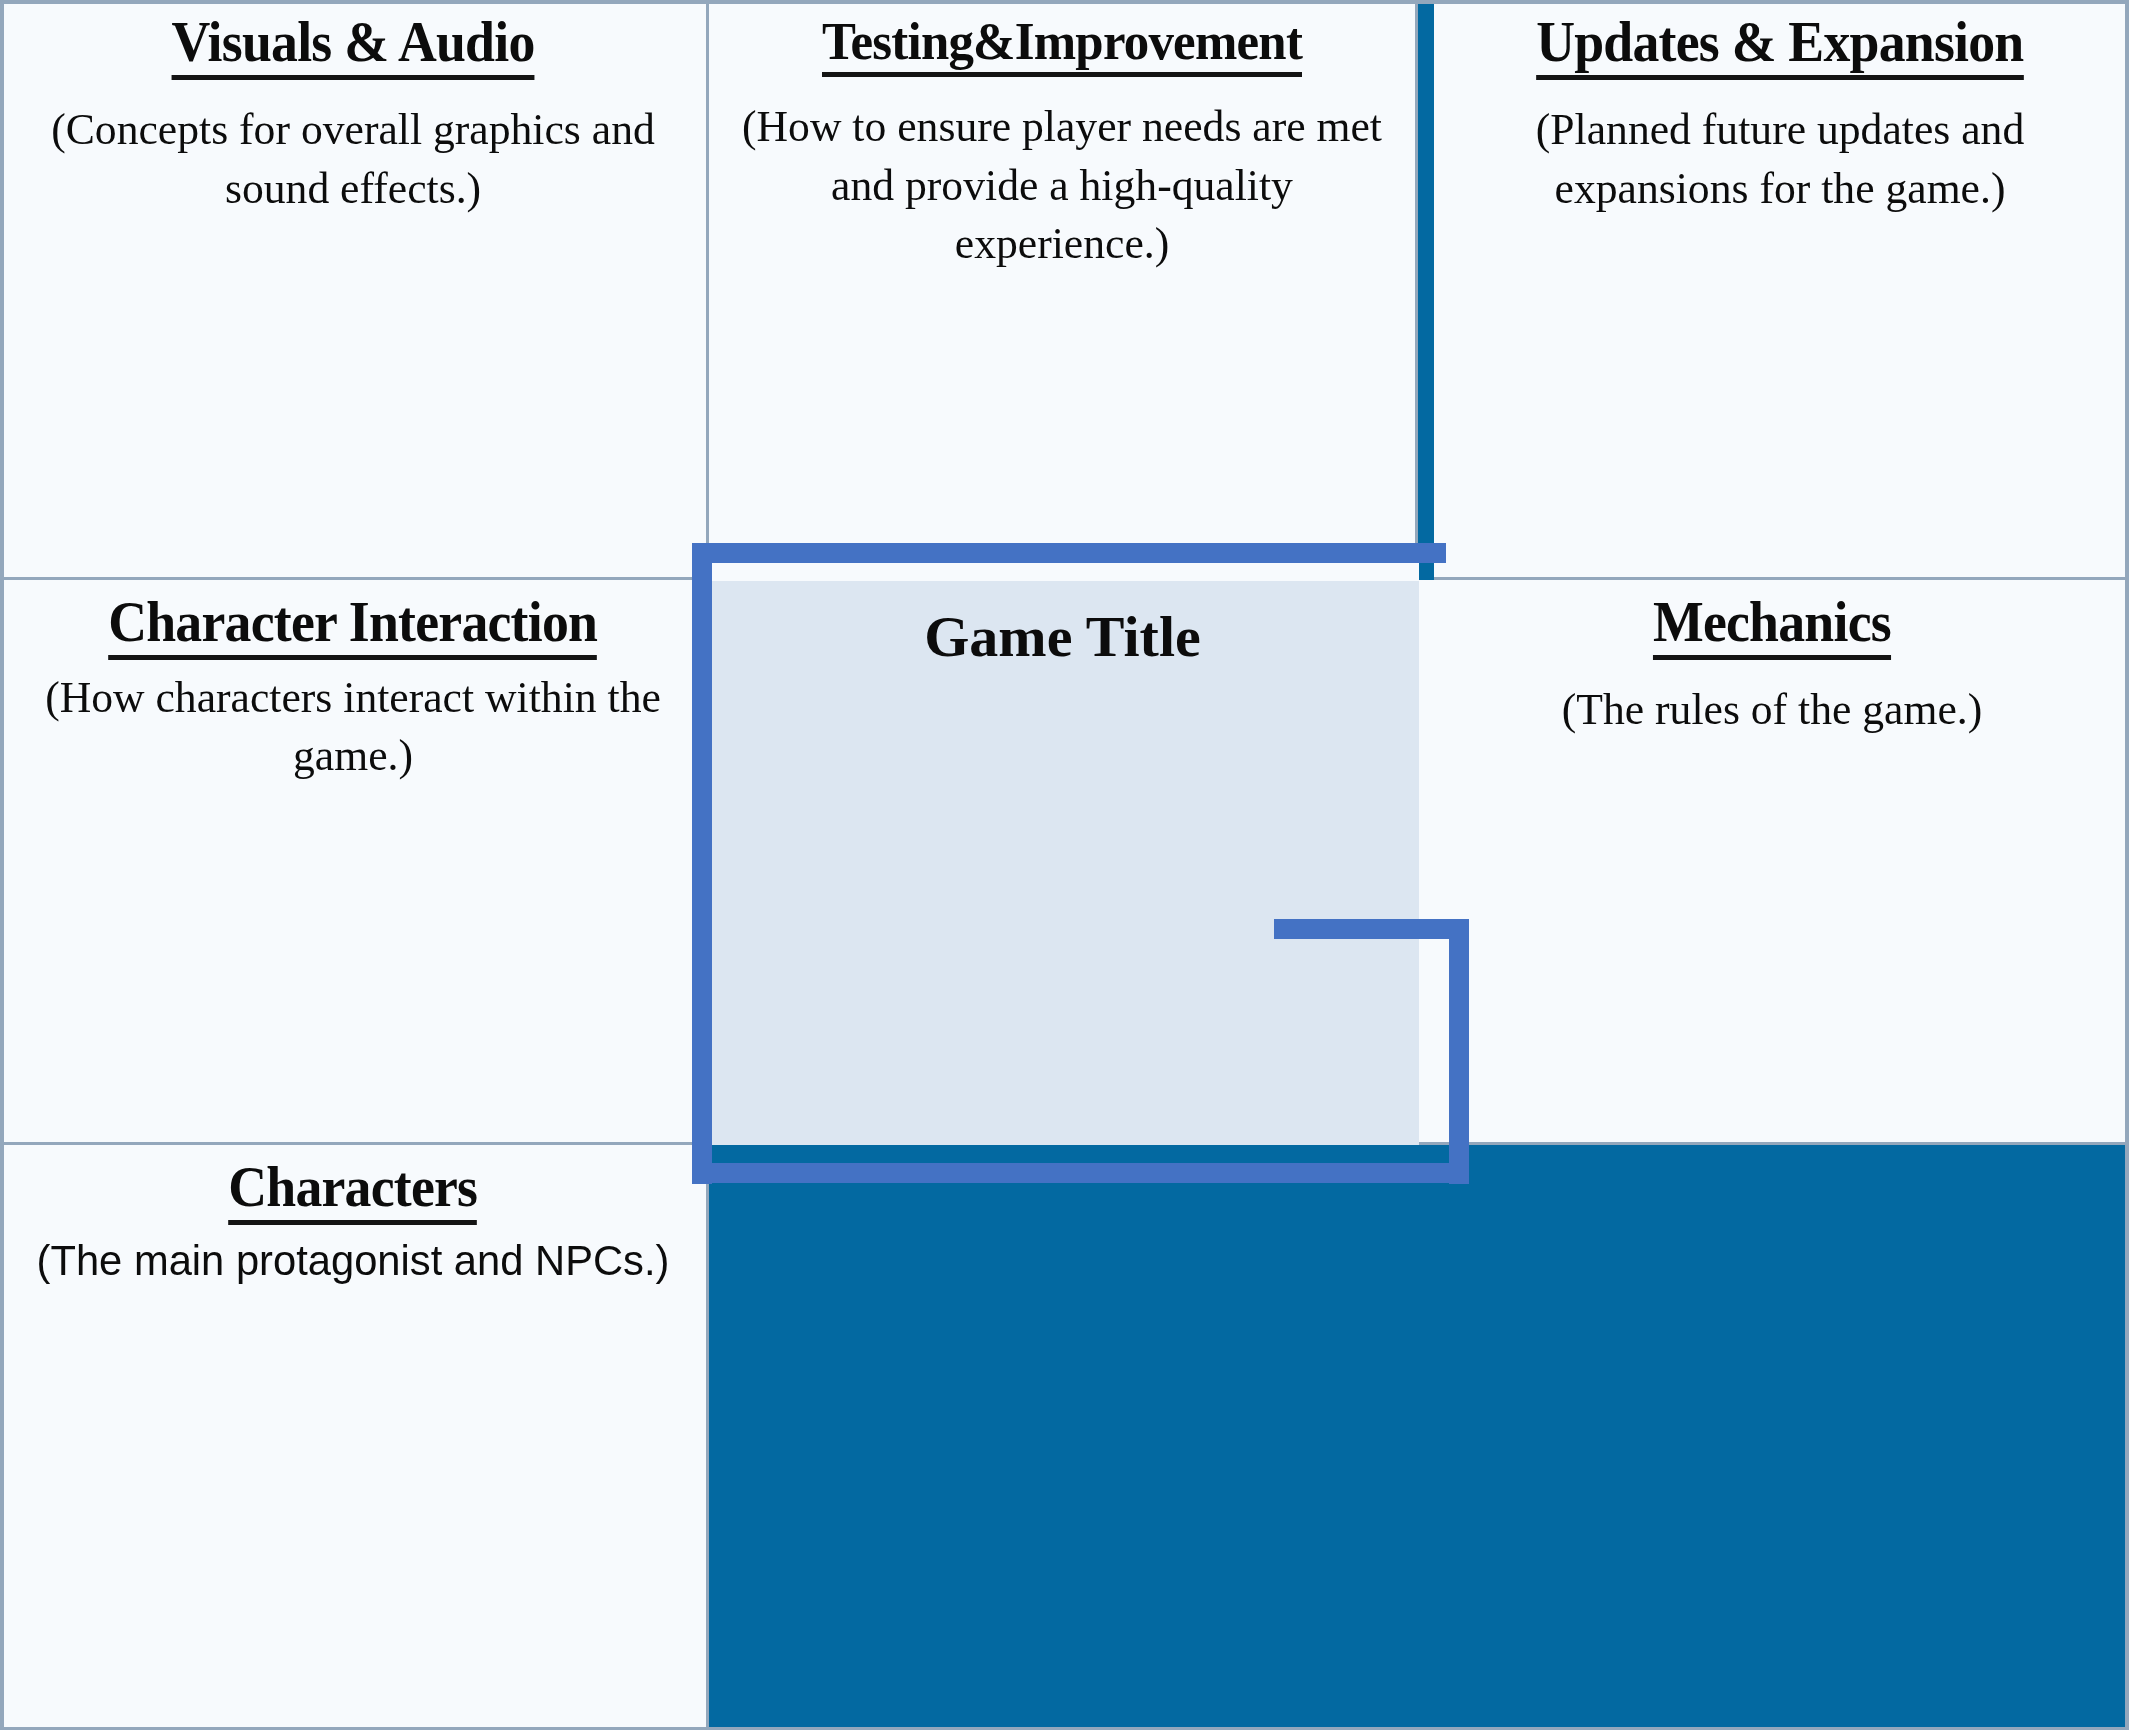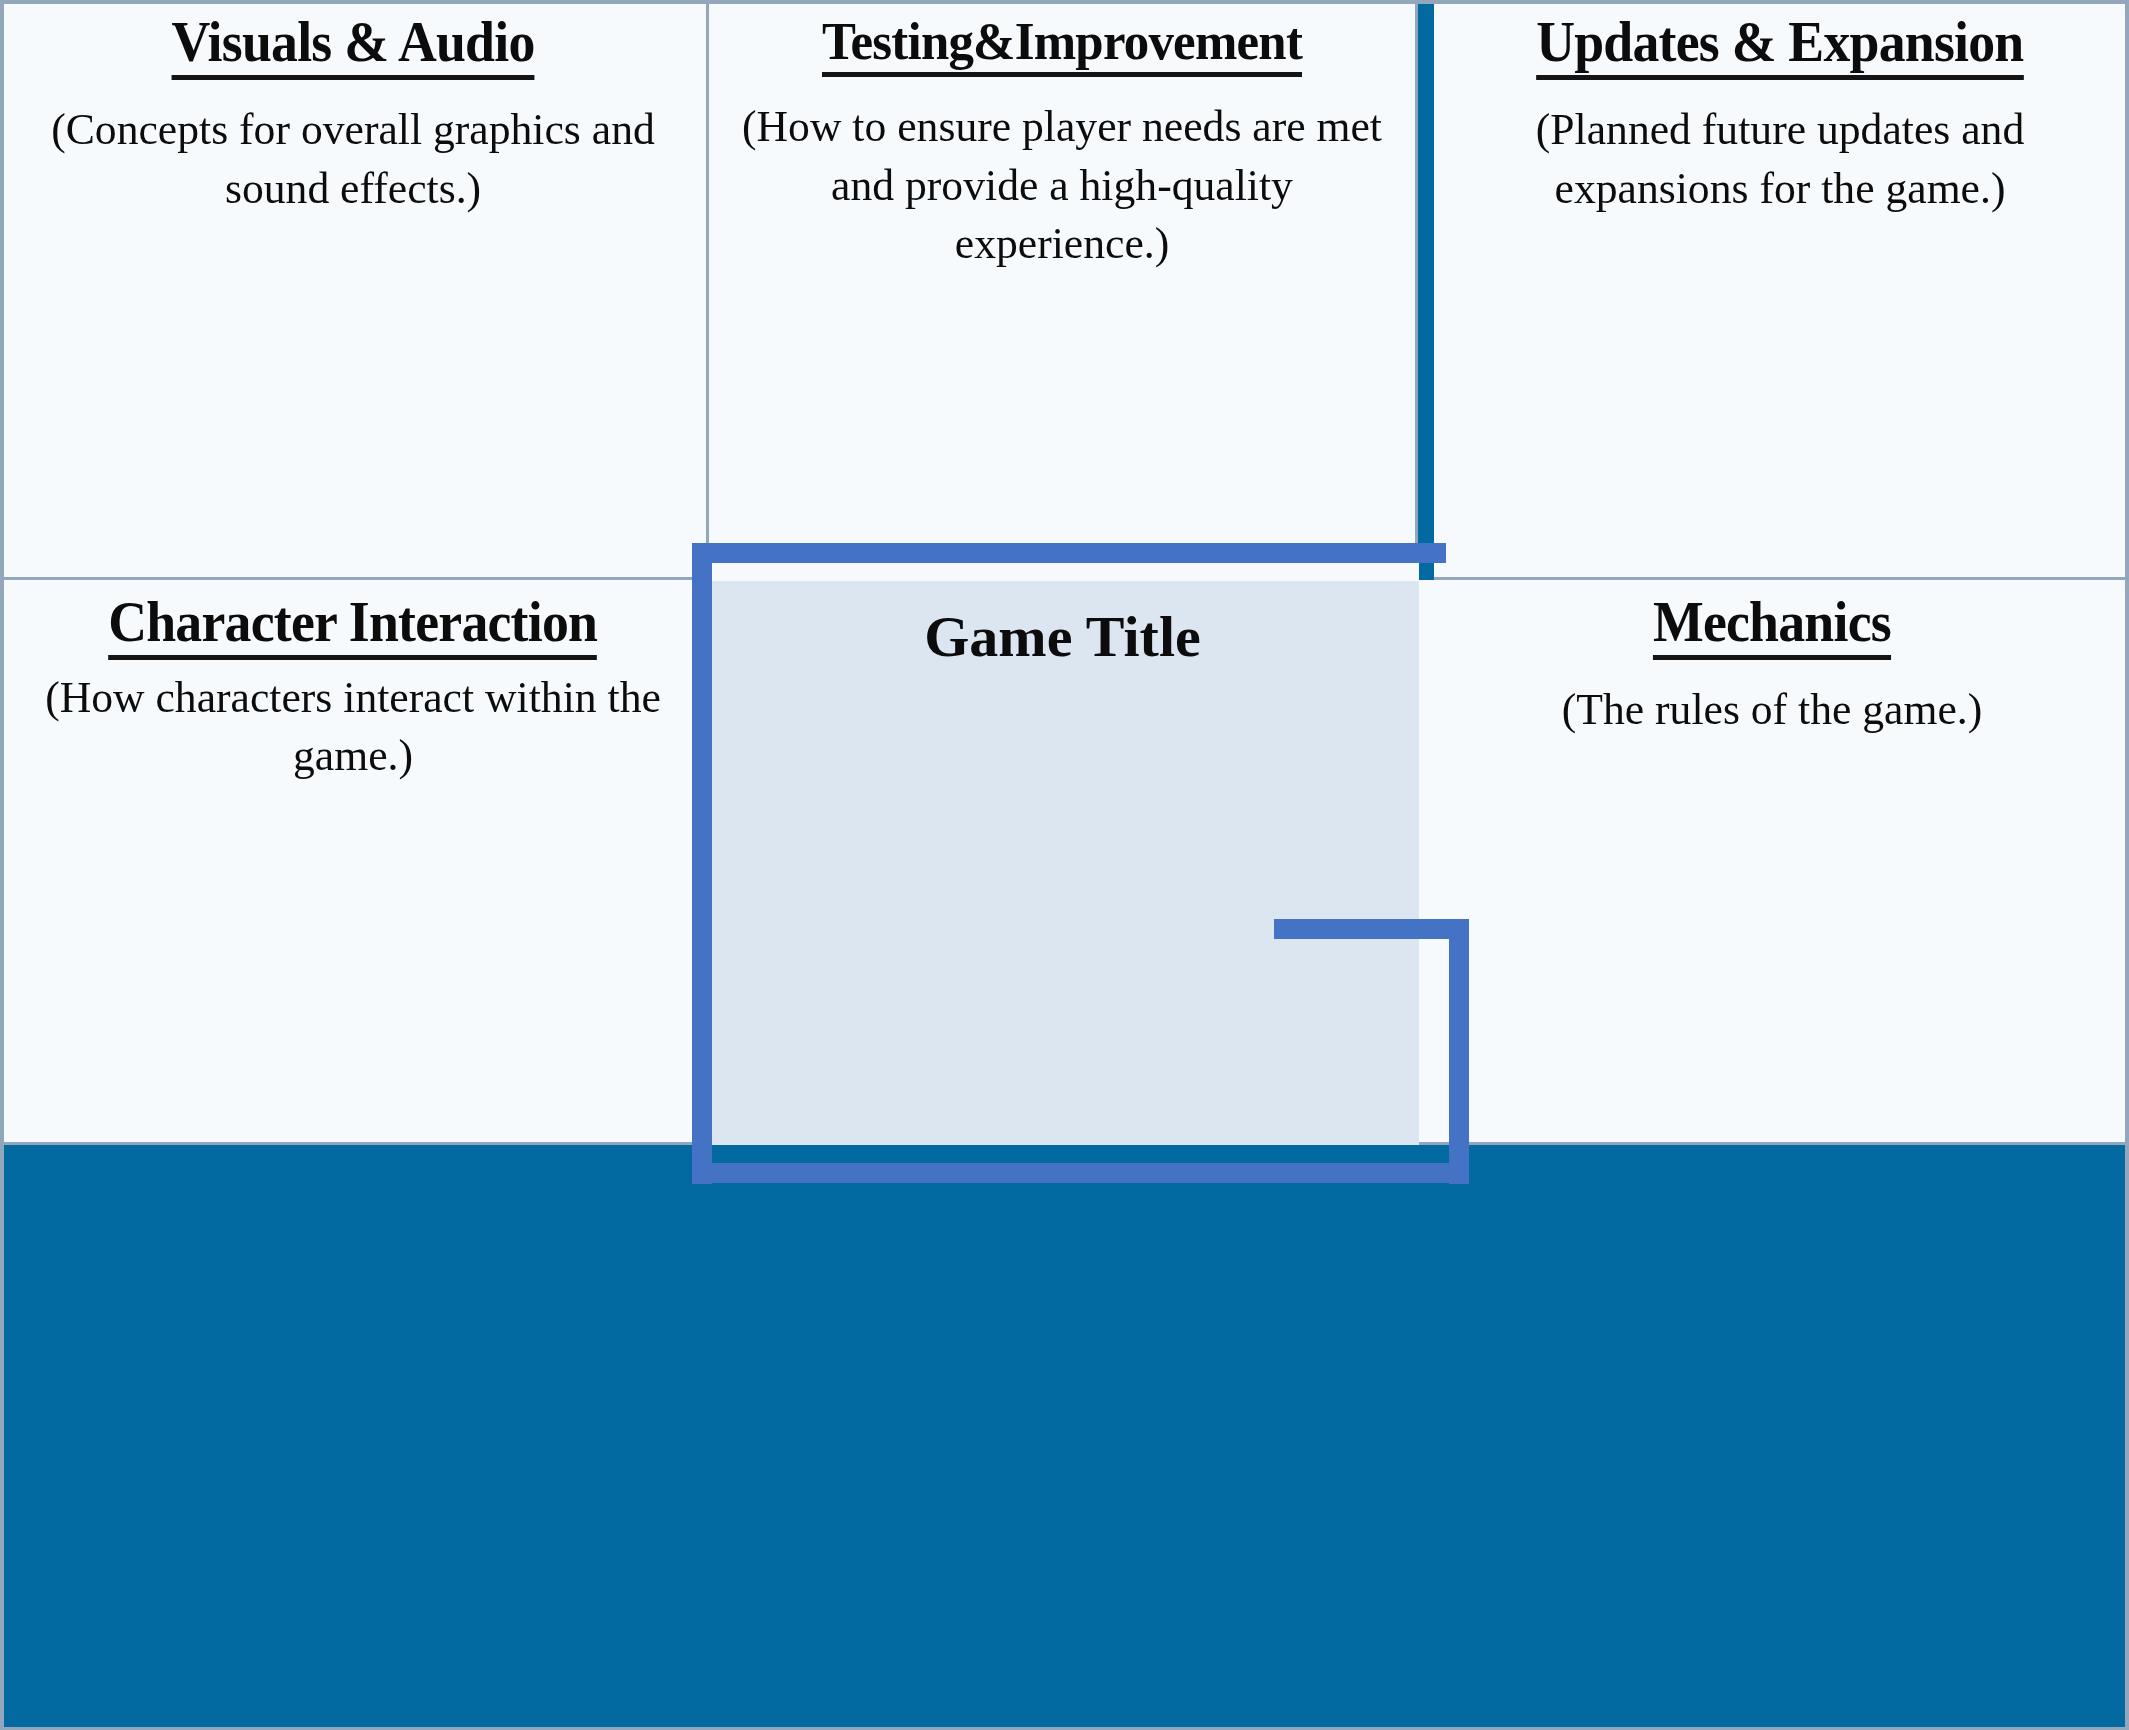--- a/index.html
+++ b/index.html
@@ -166,20 +166,24 @@
     <div class="cell">
       <span class="sr">Game Title</span>
     </div>
 
 
     <div class="cell row-last">
       <div class="heading">Mechanics</div>
       <div class="desc">(The rules of the game.)</div>
     </div>
 
+    <div class="cell row-last">
+      <div class="heading">Characters</div>
+      <div class="desc sans nogap">(The main protagonist and NPCs.)</div>
+    </div>
 
 
   </div>
 
   <div class="frame-top"></div>
   <div class="frame-bottom"></div>
   <div class="frame-left"></div>
   <div class="frame-right"></div>
 
   <div id="center-fill"></div>

